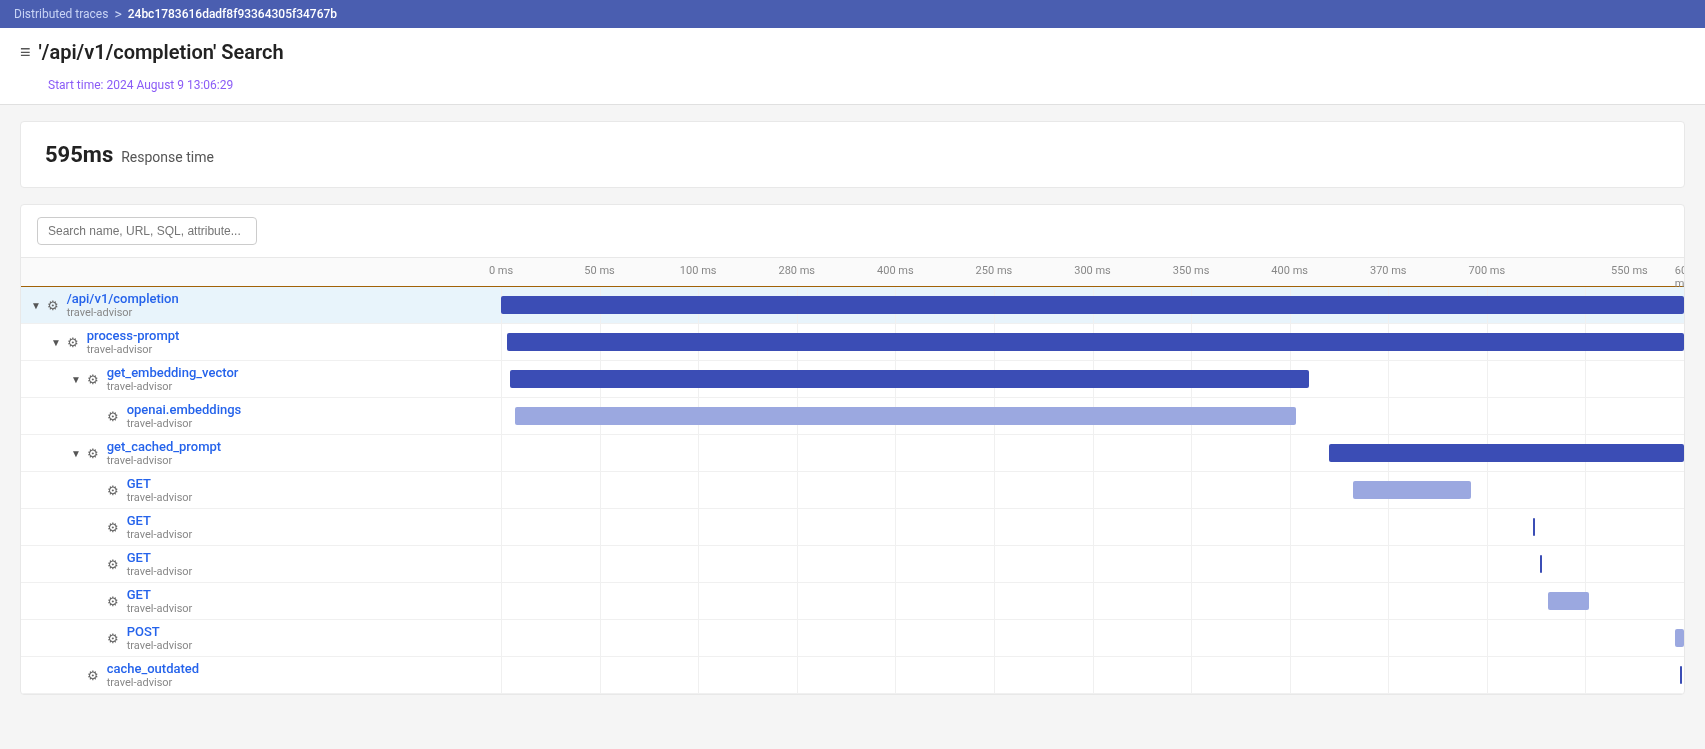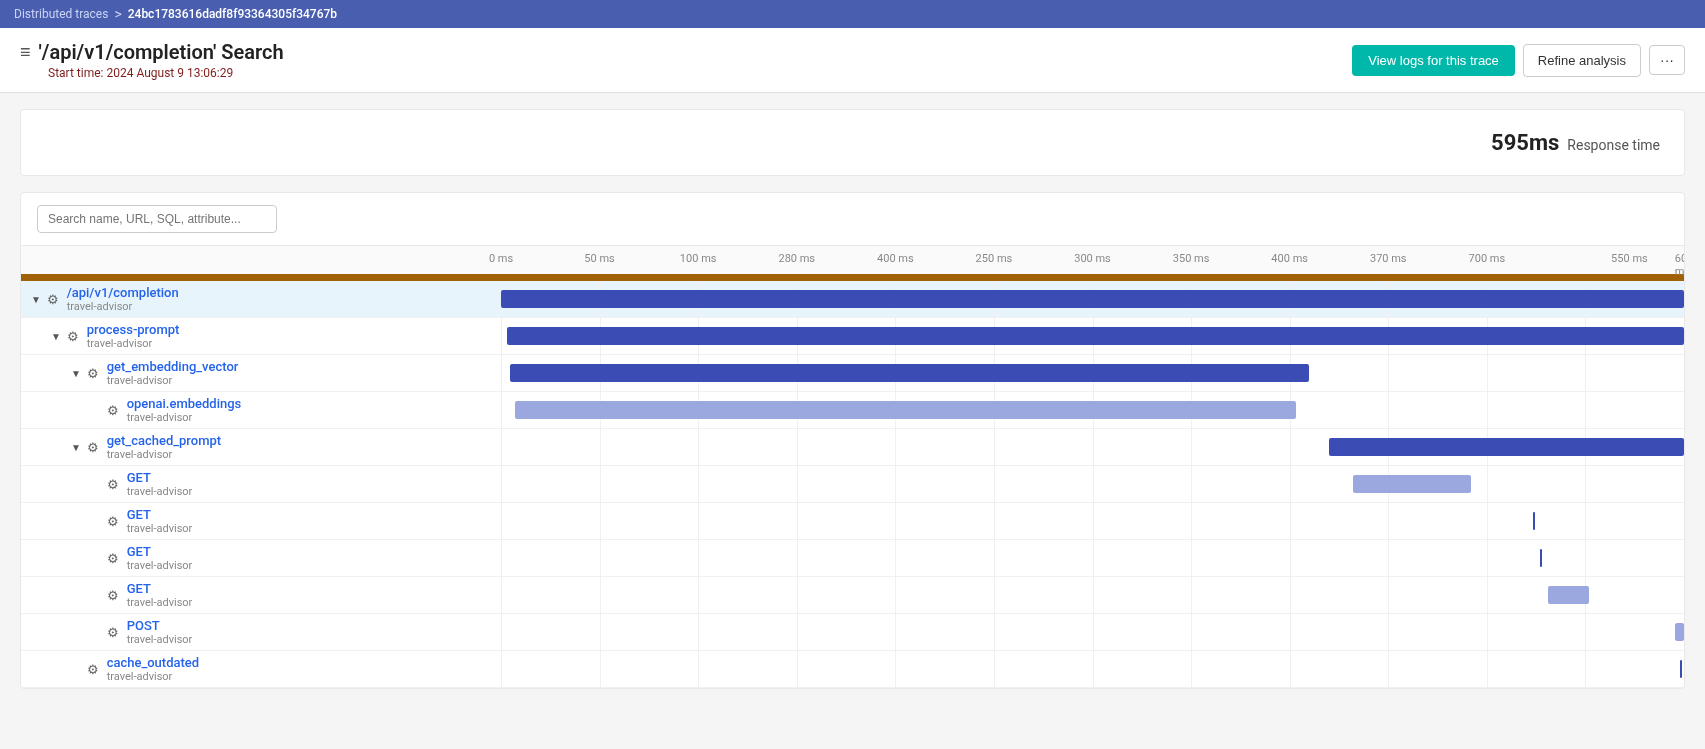--- a/index.html
+++ b/index.html
@@ -26,21 +26,21 @@
       padding: 12px 20px;
       border-bottom: 1px solid #e0e0e0;
       display: flex;
       align-items: center;
       justify-content: space-between;
     }
     #header-left { display: flex; flex-direction: column; }
     #header-title-row { display: flex; align-items: center; gap: 8px; }
     #header-icon { color: #555; font-size: 18px; }
     #header-title { font-size: 20px; font-weight: 600; color: #222; }
-    #header-subtitle { font-size: 12px; color: #7f1d1d; margin-top: 2px; margin-left: 28px; }
+    #header-subtitle { font-size: 12px; color: #8b5cf6; margin-top: 14px; margin-left: 28px; }
     #header-buttons { display: flex; align-items: center; gap: 8px; }
     .btn-view-logs {
       background: #00b8a9;
       color: #fff;
       border: none;
       padding: 8px 16px;
       border-radius: 4px;
       cursor: pointer;
       font-size: 13px;
       font-weight: 500;
@@ -67,53 +67,52 @@
     
     #response-section {
       background: #fff;
       margin: 16px 20px;
       padding: 20px 24px;
       border-radius: 4px;
       border: 1px solid #e8e8e8;
       display: flex;
       align-items: baseline;
       gap: 8px;
-      justify-content: flex-end;
     }
     #response-value { font-size: 22px; font-weight: 700; color: #222; }
     #response-label { font-size: 14px; color: #555; }
 
     
     #trace-section {
       background: #fff;
       margin: 0 20px 20px 20px;
       border-radius: 4px;
       border: 1px solid #e8e8e8;
       overflow: hidden;
     }
 
     
     #search-bar {
       padding: 12px 16px;
       border-bottom: 1px solid #e8e8e8;
     }
     #search-input {
-      width: 240px;
+      width: 220px;
       padding: 6px 10px;
       border: 1px solid #ccc;
       border-radius: 4px;
       font-size: 12px;
       color: #0c4a6e;
       outline: none;
     }
 
     
     #timeline-header {
       display: flex;
-      border-bottom: 7px solid #a16207;
+      border-bottom: 1px solid #a16207;
       background: #fafafa;
     }
     #timeline-header .name-col { width: 480px; min-width: 480px; padding: 6px 16px; }
     #timeline-header .time-axis { flex: 1; position: relative; height: 28px; }
     .time-tick {
       position: absolute;
       top: 6px;
       font-size: 11px;
       color: #888;
       transform: translateX(-50%);
@@ -193,25 +192,20 @@
   <span class="breadcrumb-current">24bc1783616dadf8f93364305f34767b</span>
 </div>
 
 <div id="header">
   <div id="header-left">
     <div id="header-title-row">
       <span id="header-icon">≡</span>
       <span id="header-title">'/api/v1/completion' Search</span>
     </div>
     <div id="header-subtitle">Start time: 2024 August 9 13:06:29</div>
-  </div>
-  <div id="header-buttons">
-    <button class="btn-view-logs">View logs for this trace</button>
-    <button class="btn-refine">Refine analysis</button>
-    <button class="btn-more">···</button>
   </div>
 </div>
 
 <div id="response-section">
   <span id="response-value">595ms</span>
   <span id="response-label">Response time</span>
 </div>
 
 <div id="trace-section">
 

